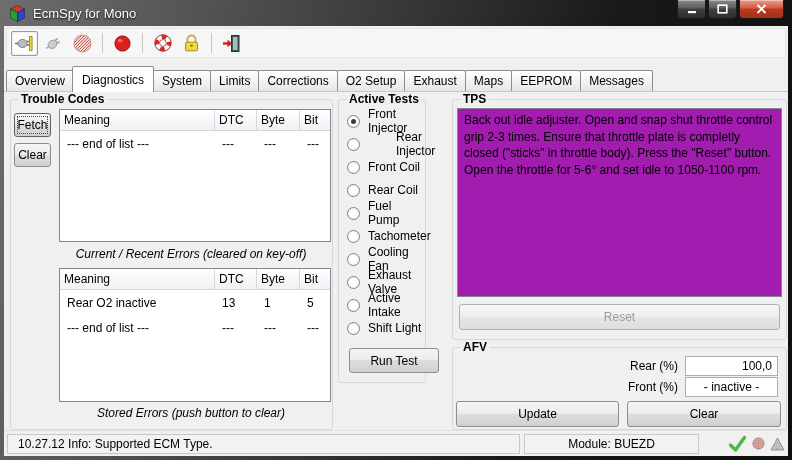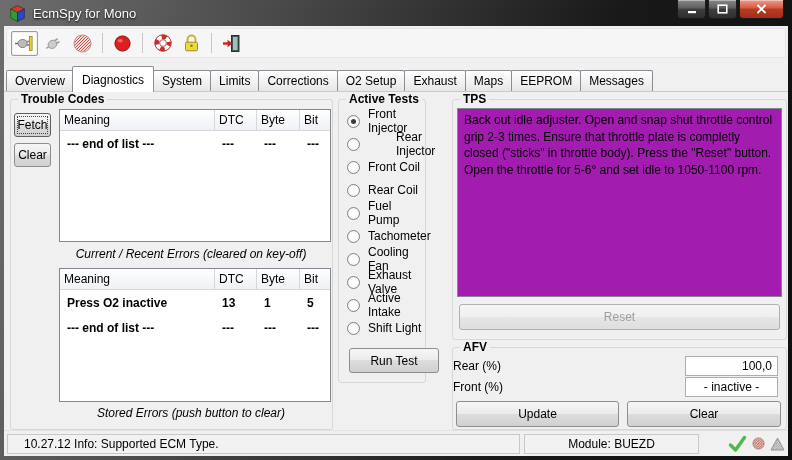--- a/index.html
+++ b/index.html
@@ -62,43 +62,43 @@
   
   .lv { position: absolute; background: #fff; border: 1px solid #828790; overflow: hidden; }
   .lv-head { display: grid; grid-template-columns: 155px 42px 43px 1fr; height: 21px;
     border-bottom: 1px solid #d4d7db; }
   .lv-hcell { background: linear-gradient(#ffffff, #f6f7f9 55%, #f0f1f4);
     border-right: 1px solid #d4d7db; padding: 3px 0 0 4px; overflow: hidden; }
   .lv-hcell:last-child { border-right: none; }
   .lv-row { display: grid; grid-template-columns: 155px 42px 43px 1fr; height: 25px;
     align-items: center; }
   .lv-row:first-of-type { margin-top: 3px; }
-  .lv-cell { padding-left: 7px; white-space: nowrap; overflow: hidden; font-weight: bold; }
+  .lv-cell { padding-left: 7px; white-space: nowrap; overflow: hidden; }
 
   .caption { position: absolute; font-style: italic; text-align: center; }
 
   
   .radio-row { position: absolute; left: 8px; display: flex; align-items: center; gap: 8px; height: 16px; }
   .radio { width: 13px; height: 13px; border-radius: 50%; border: 1px solid #838383;
     background: radial-gradient(#ffffff 40%, #e8e8e8); position: relative; flex: none; }
   .radio.checked::after { content: ""; position: absolute; inset: 3px; border-radius: 50%;
     background: #3b3b3b; }
 
   
   .tps-text { position: absolute; background: #a21caf; border: 1px solid #828790;
     padding: 3px 6px; line-height: 1.38; }
-  .afv-label { position: absolute; text-align: left; width: 225px; }
+  .afv-label { position: absolute; text-align: right; width: 225px; }
   .afv-input { position: absolute; width: 93px; height: 20px; border: 1px solid #abadb3;
     background: #fff; font-family: "Liberation Sans", sans-serif; font-size: 12px; padding: 0 5px; }
 
   
   .statusbar { height: 26px; border-top: 1px solid #e2e2e2; display: flex;
     align-items: center; padding: 2px 3px; gap: 4px; }
   .sb-panel { height: 20px; border: 1px solid #c8c8c8; background: #f2f2f2;
-    display: flex; align-items: center; padding: 0 16px; }
+    display: flex; align-items: center; padding: 0 10px; }
   .sb-msg { flex: 1; }
   .sb-module { width: 175px; justify-content: center; }
   .sb-icons { width: 82px; display: flex; align-items: center; justify-content: flex-end; gap: 5px; }
 </style>
 </head>
 <body>
 
 <div class="window">
 
   <div class="titlebar">
@@ -232,21 +232,21 @@
         <div class="caption" style="left:40px; top:147px; width:280px;">Current / Recent Errors (cleared on key-off)</div>
 
         <div class="lv" style="left:48px; top:168px; width:272px; height:134px;">
           <div class="lv-head">
             <div class="lv-hcell">Meaning</div>
             <div class="lv-hcell">DTC</div>
             <div class="lv-hcell">Byte</div>
             <div class="lv-hcell">Bit</div>
           </div>
           <div class="lv-row">
-            <div class="lv-cell">Press O2 inactive</div>
+            <div class="lv-cell">Rear O2 inactive</div>
             <div class="lv-cell">13</div>
             <div class="lv-cell">1</div>
             <div class="lv-cell">5</div>
           </div>
           <div class="lv-row">
             <div class="lv-cell">--- end of list ---</div>
             <div class="lv-cell">---</div>
             <div class="lv-cell">---</div>
             <div class="lv-cell">---</div>
           </div>

